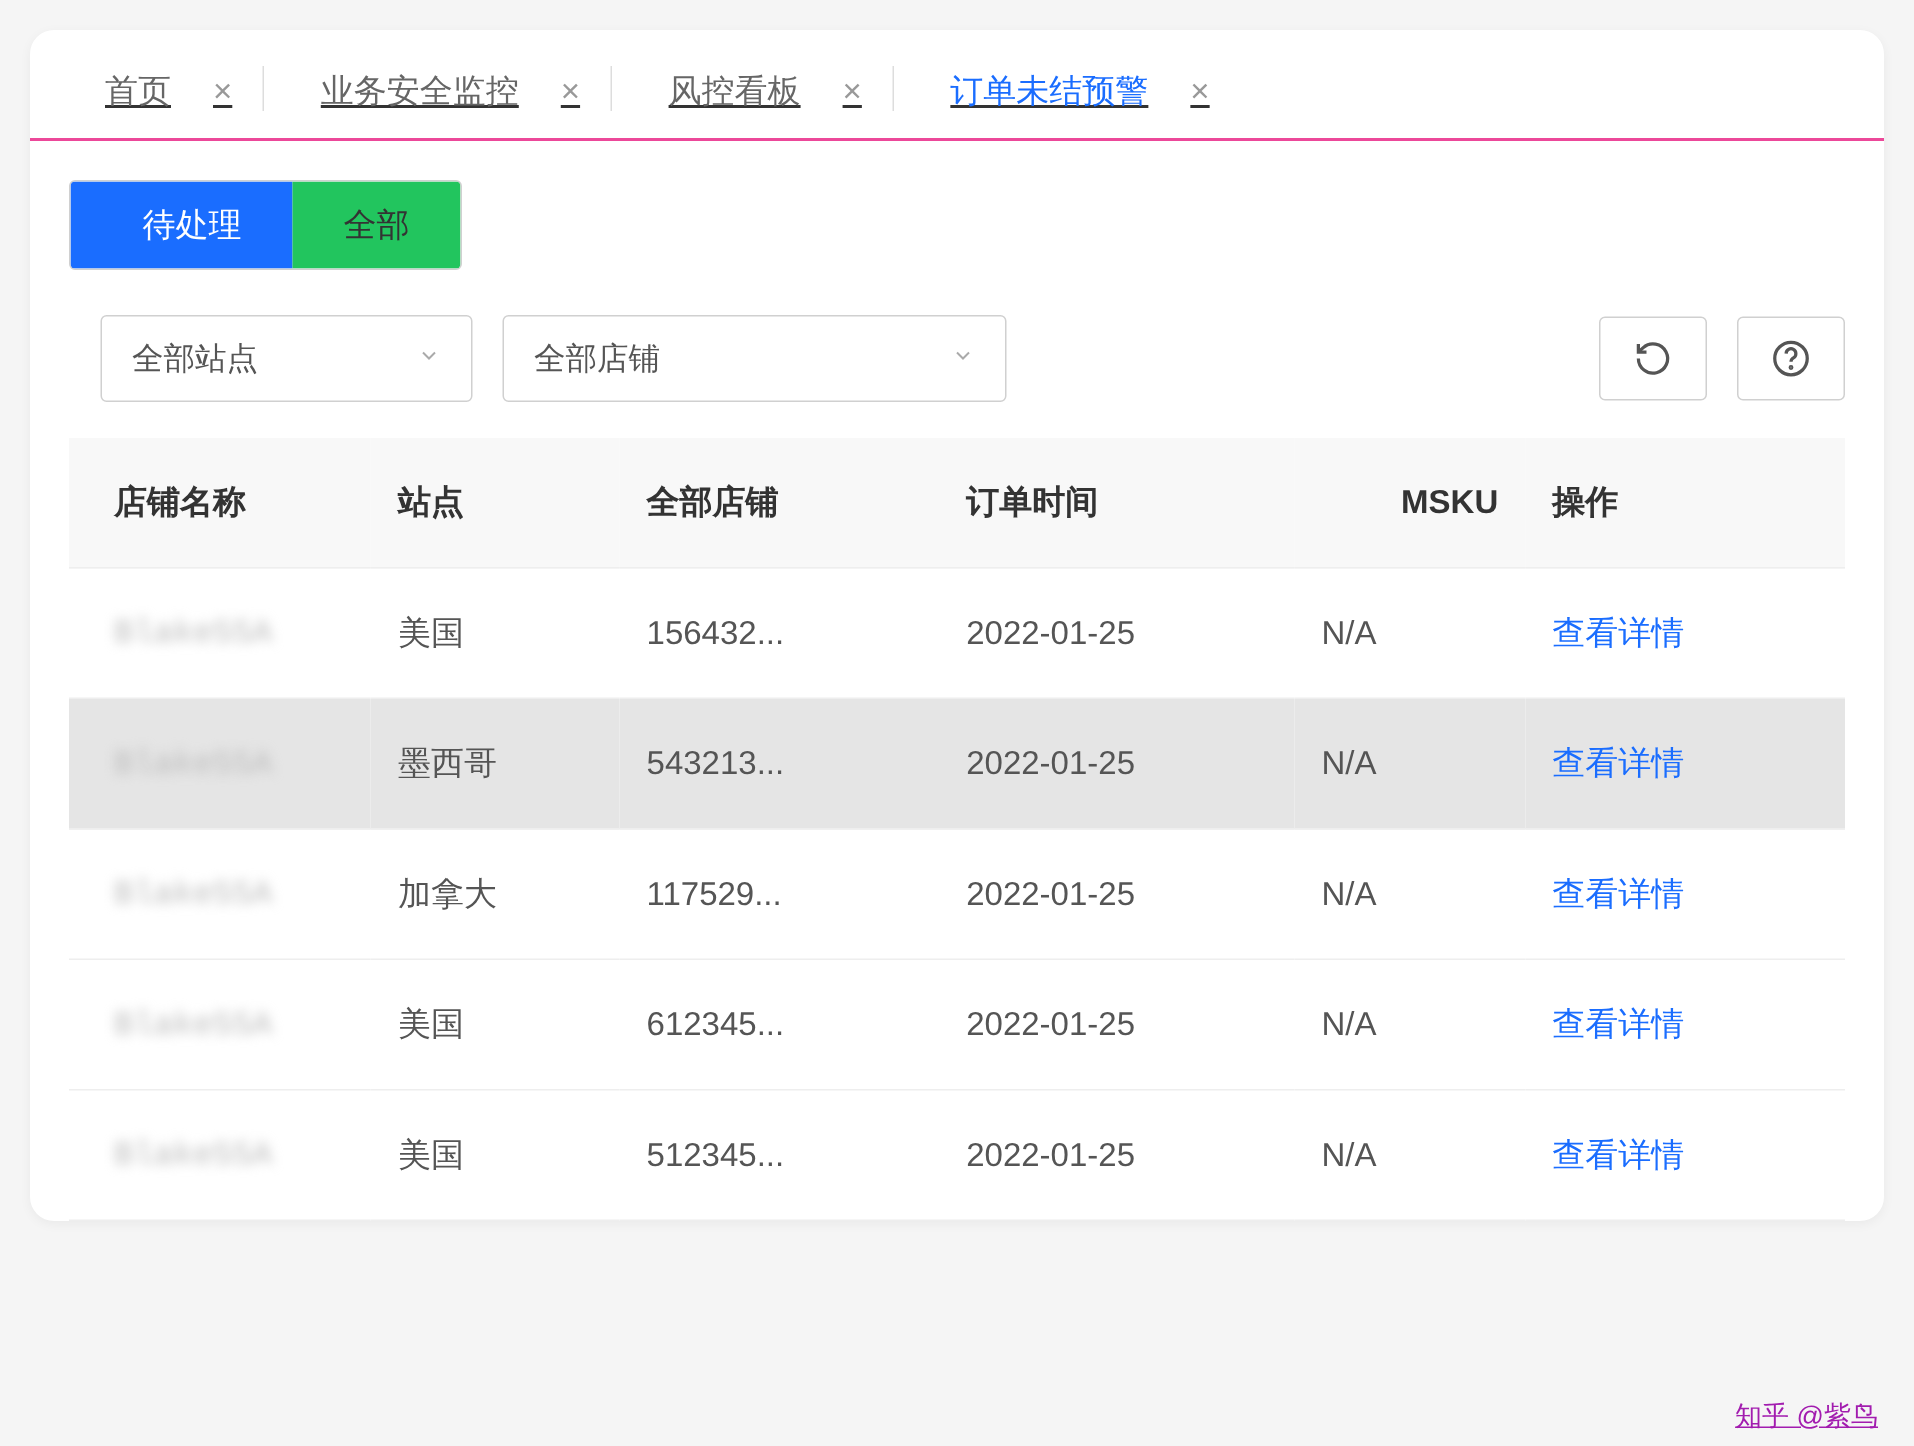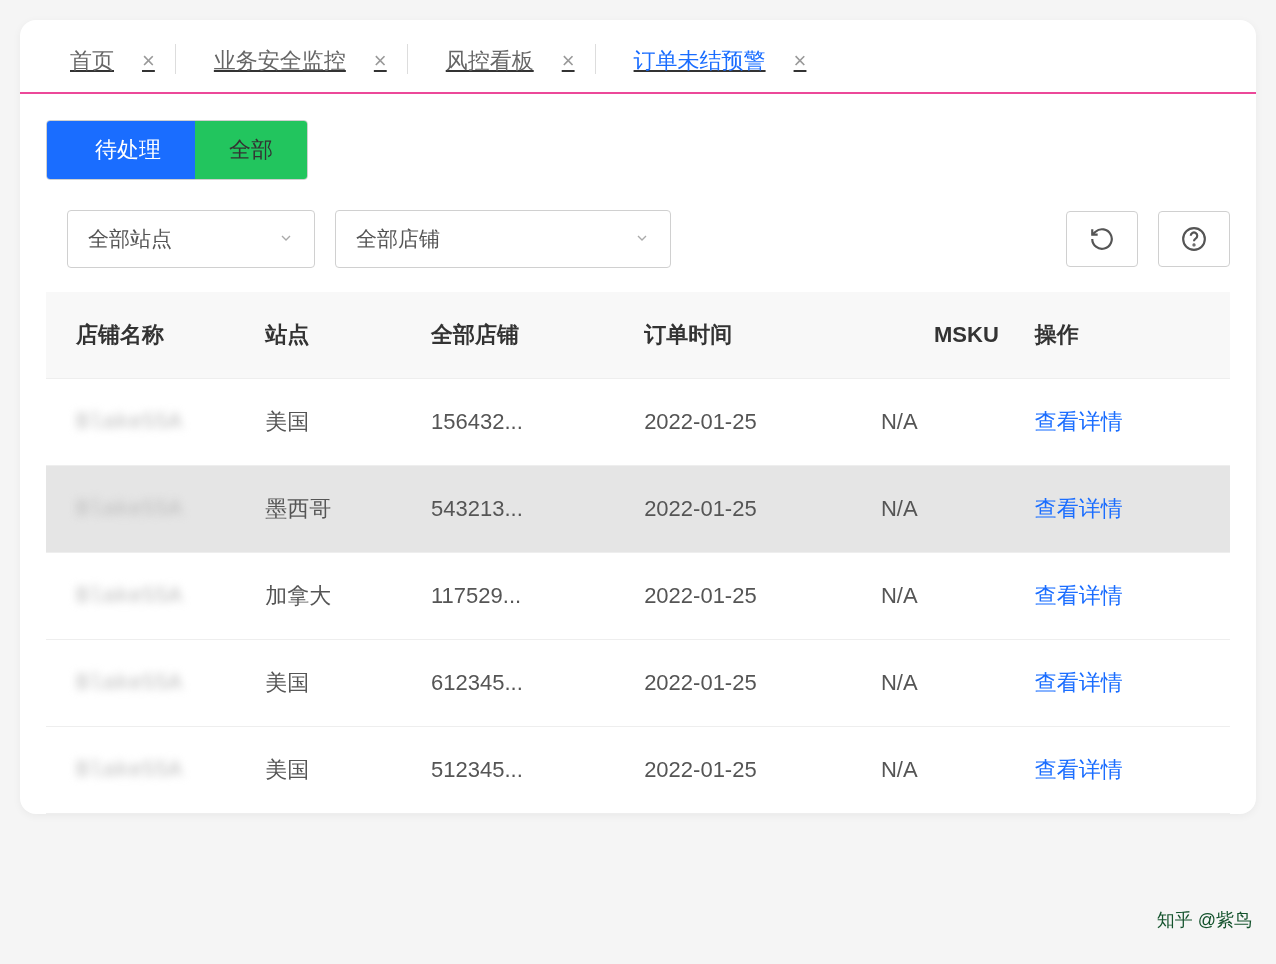--- a/index.html
+++ b/index.html
@@ -113,24 +113,25 @@
     tbody tr:nth-child(2) { background: #e5e5e5; }
     .blurred {
       color: #bbb;
       filter: blur(4px);
       user-select: none;
     }
     .link { color: #1a6dff; cursor: pointer; font-weight: 500; text-align: right; }
     .watermark {
       position: fixed;
       right: 24px;
-      bottom: 32px;
-      color: #14532d;
+      bottom: 8px;
+      color: #a21caf;
       font-size: 18px;
       pointer-events: none;
+      text-decoration: underline;
     }
     .col-store { width: 17%; }
     .col-site { width: 14%; }
     .col-order { width: 18%; }
     .col-time { width: 20%; }
     .col-msku { width: 13%; text-align: right; }
     .col-action { width: 18%; }
   </style>
 </head>
 <body>

